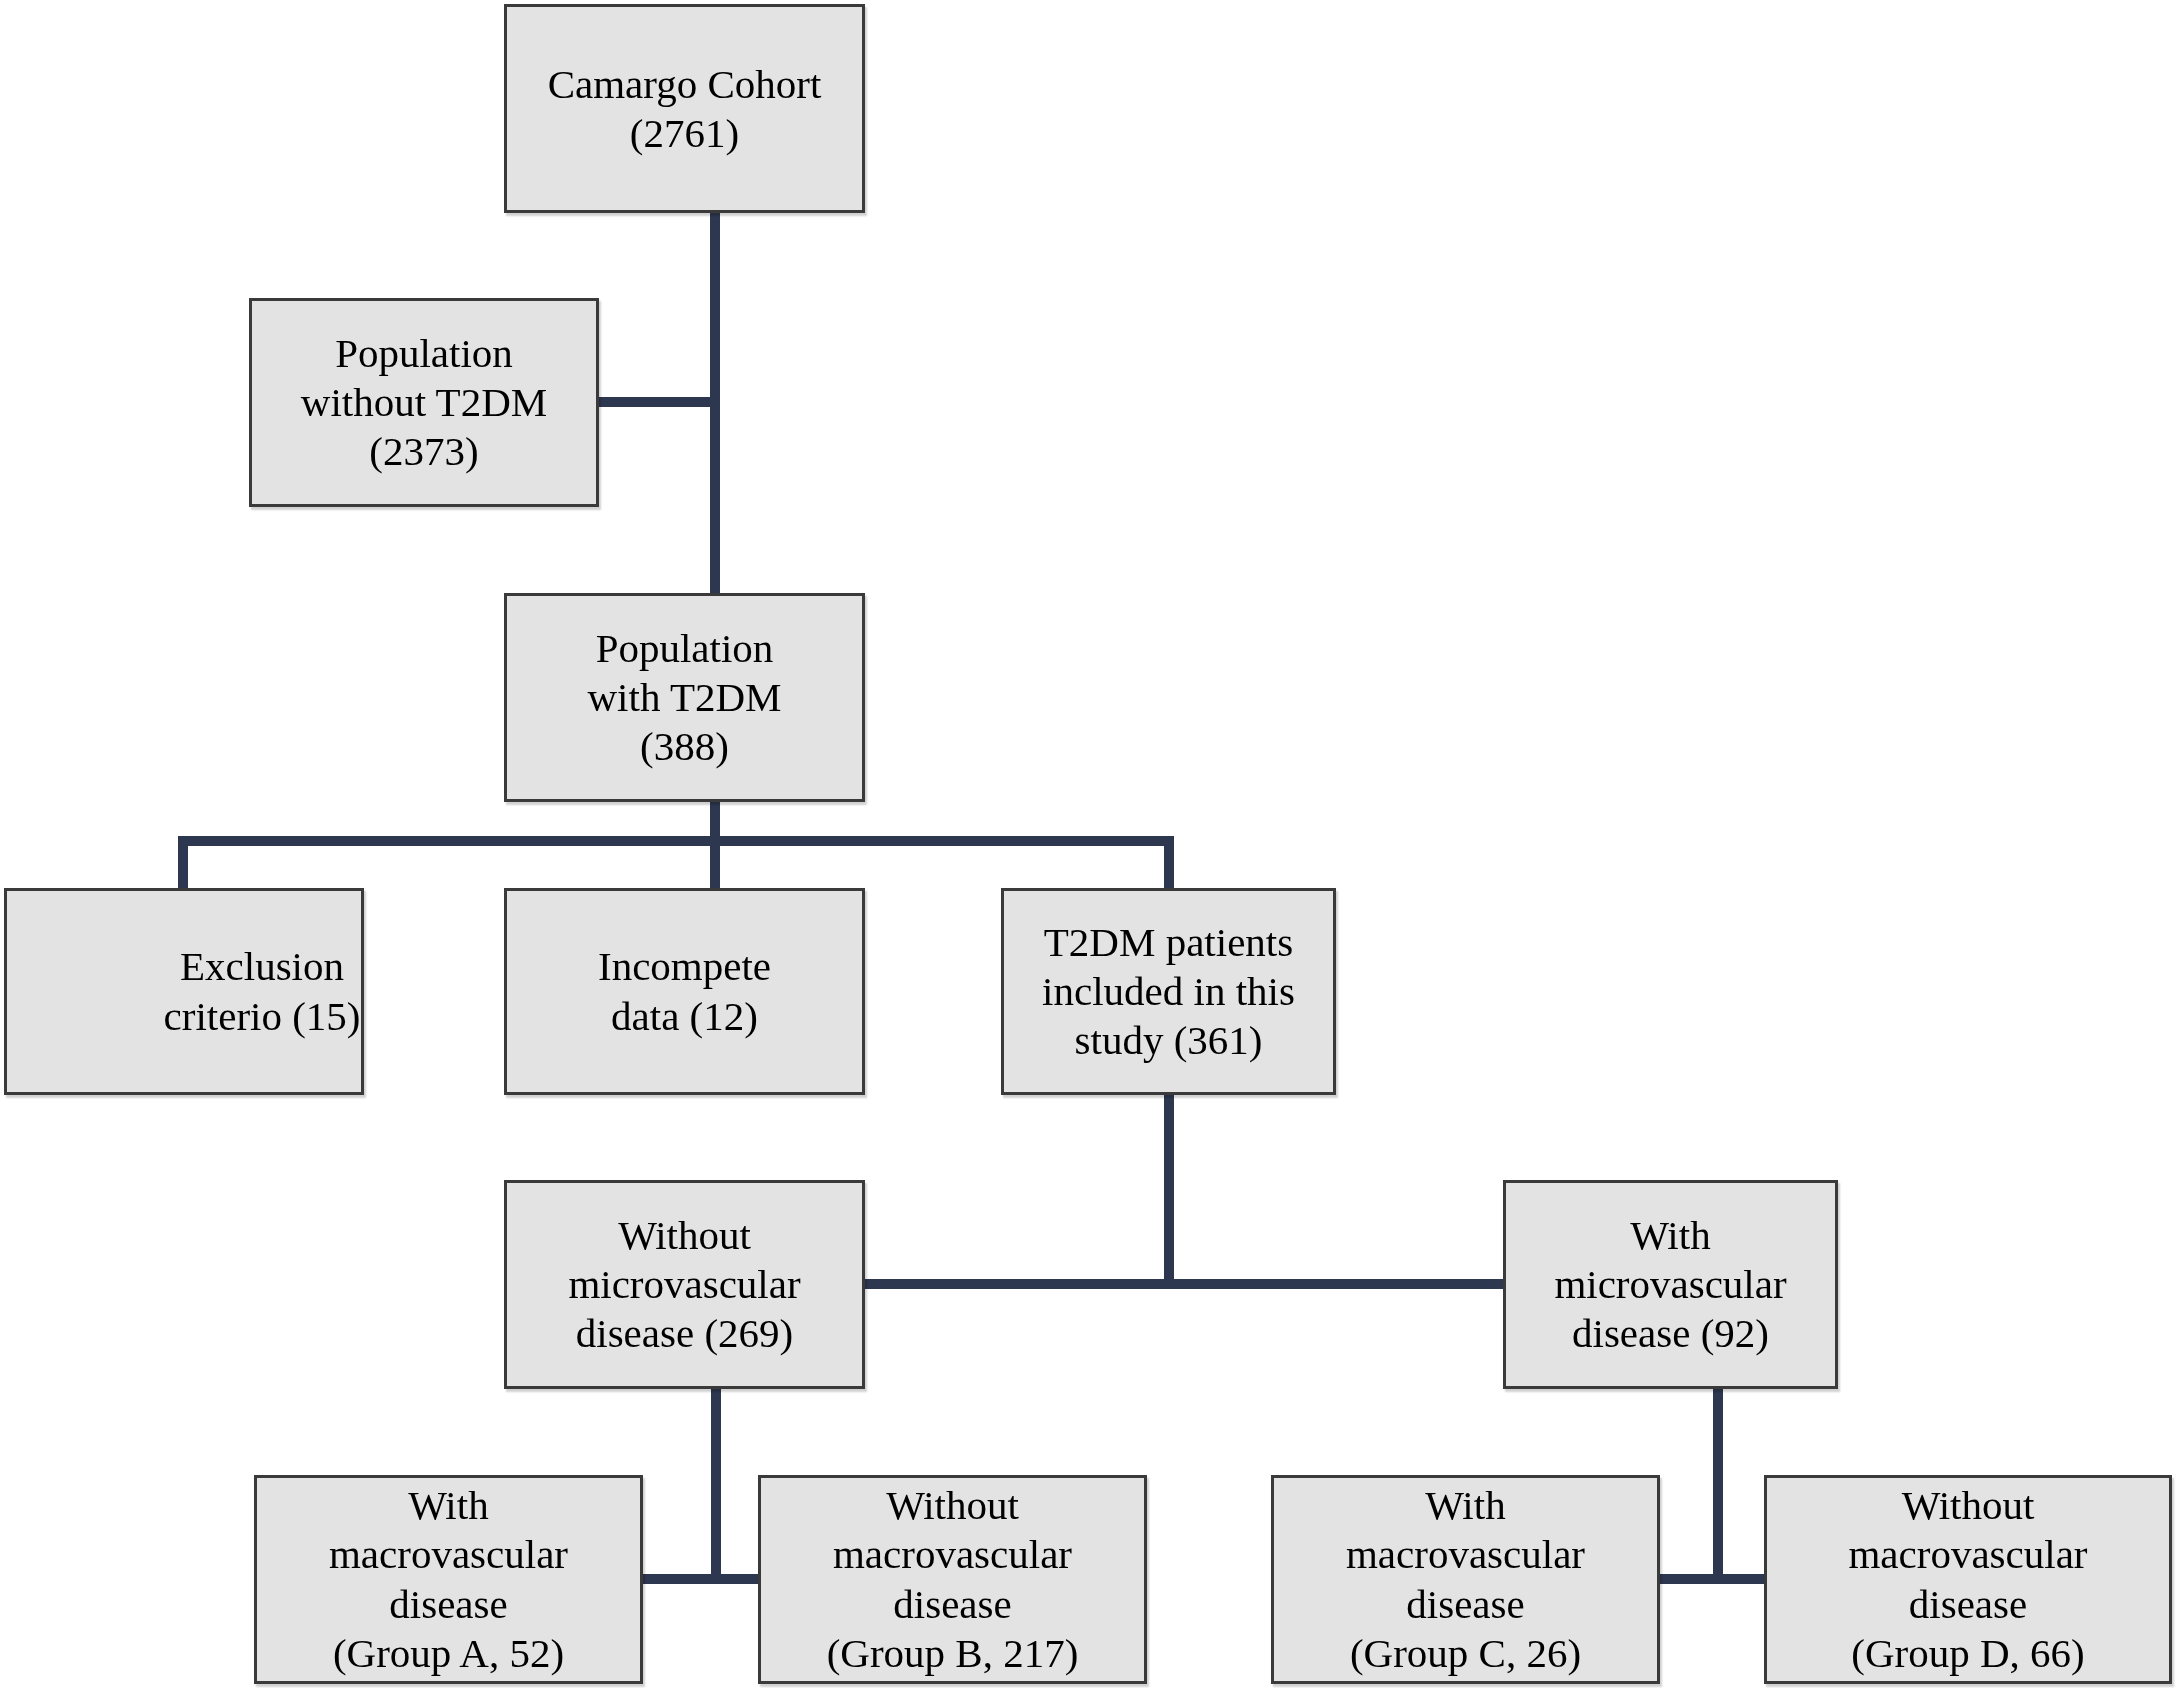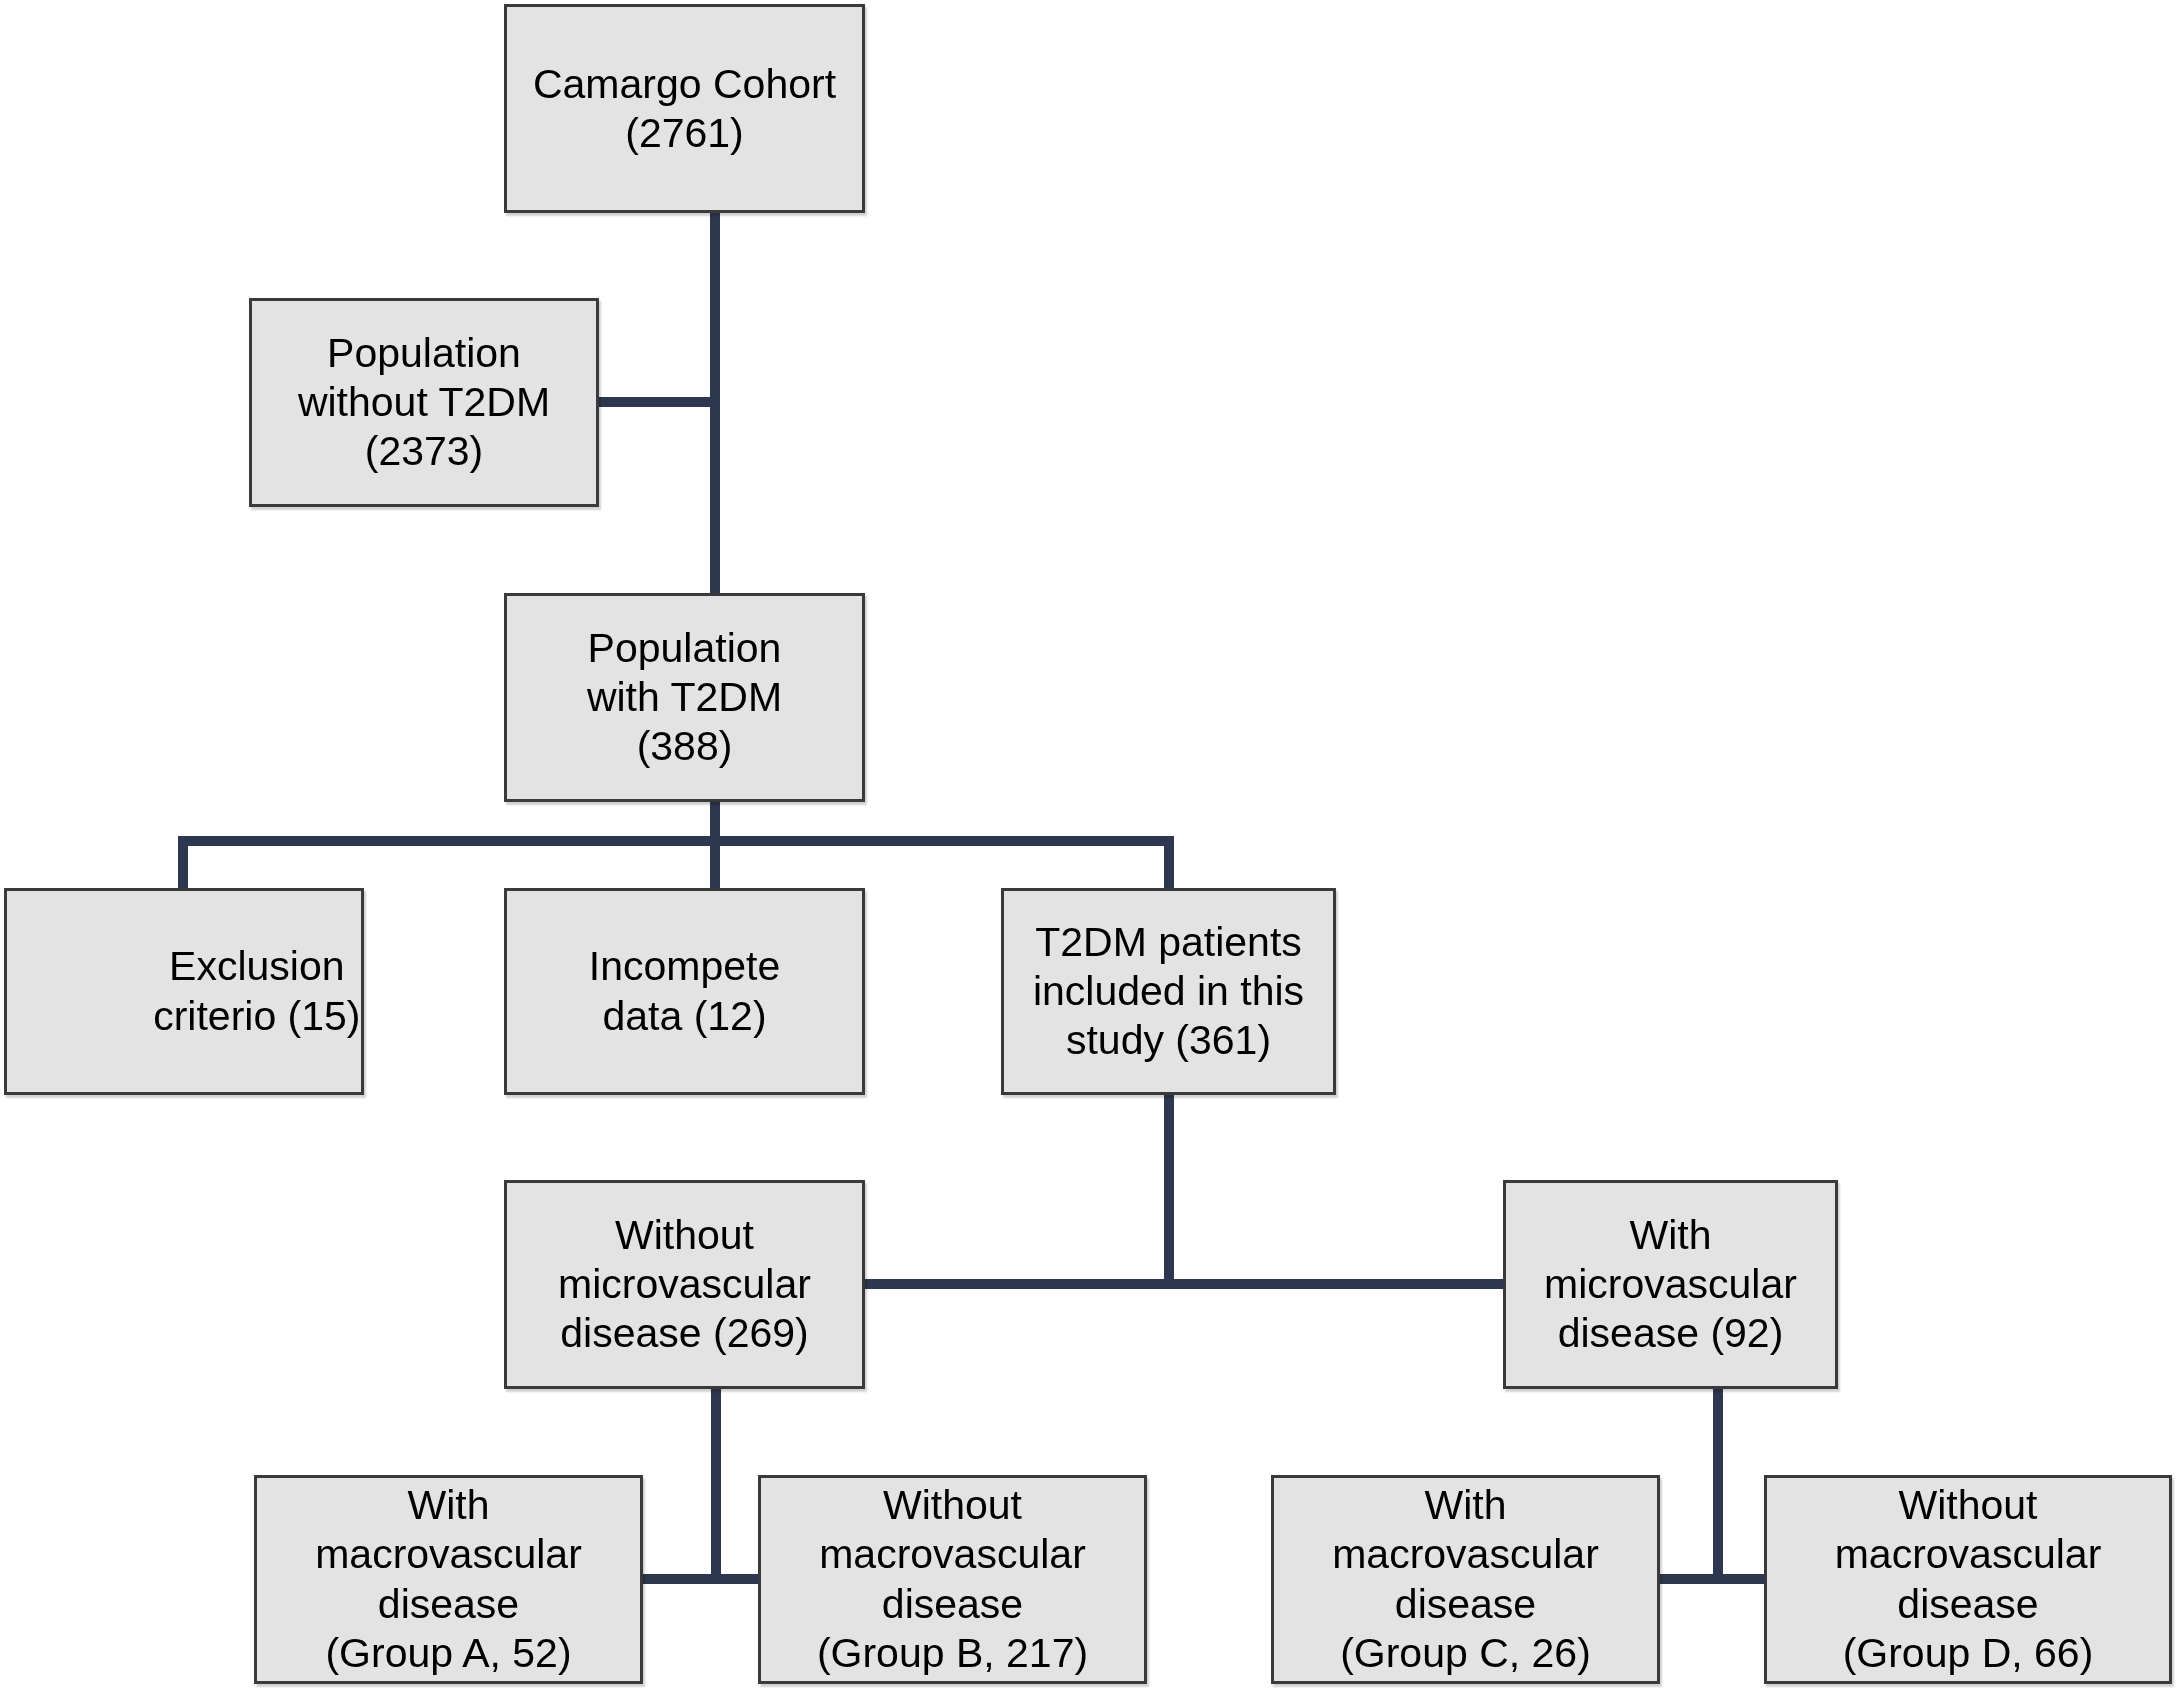--- a/index.html
+++ b/index.html
@@ -5,21 +5,21 @@
   html, body {
     margin: 0;
     padding: 0;
     background: #ffffff;
   }
   .canvas {
     position: relative;
     width: 1752px;
     height: 1689px;
     background: var(--bg, #ffffff);
-    font-family: Liberation Sans, sans-serif;
+    font-family: Liberation Serif, serif;
     color: var(--text, #000000);
   }
   .node {
     position: absolute;
     box-sizing: border-box;
     background: var(--box-fill, #e3e3e3);
     border: 3.5px solid var(--box-border, #3a3a3a);
     box-shadow: 1.7px 2.6px 1.7px rgba(0,0,0,0.18);
     display: flex;
     align-items: center;

